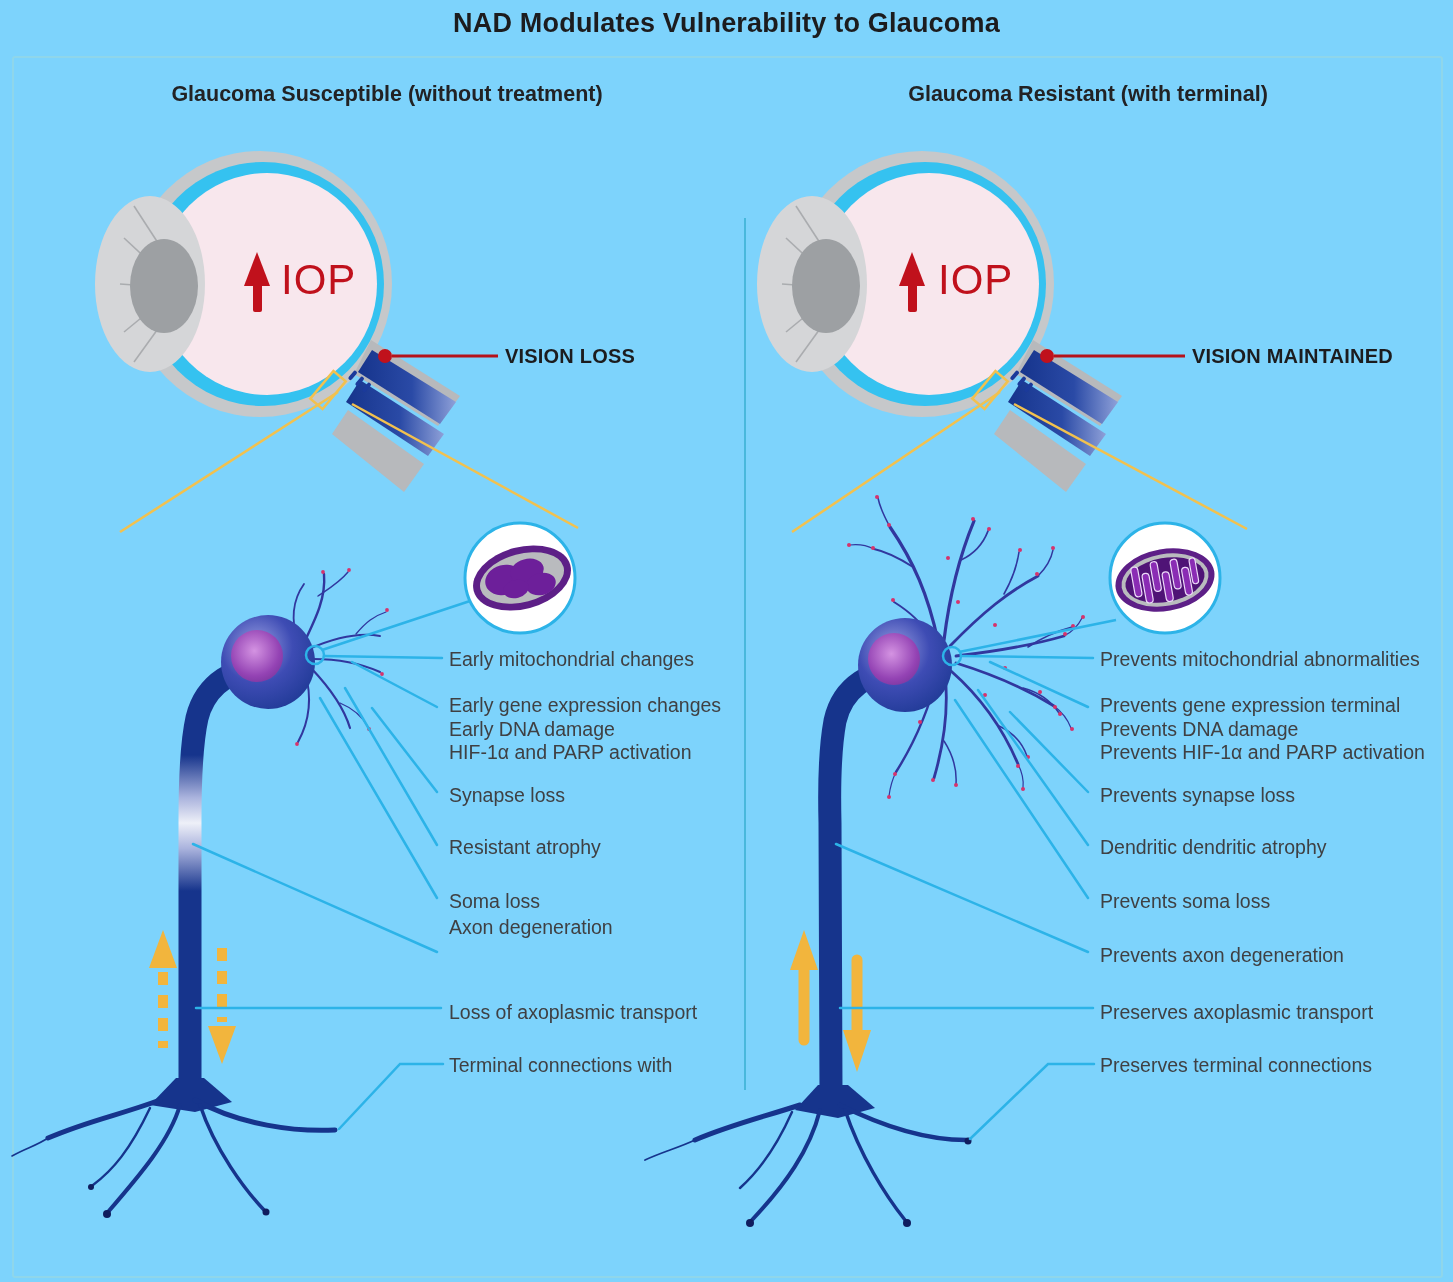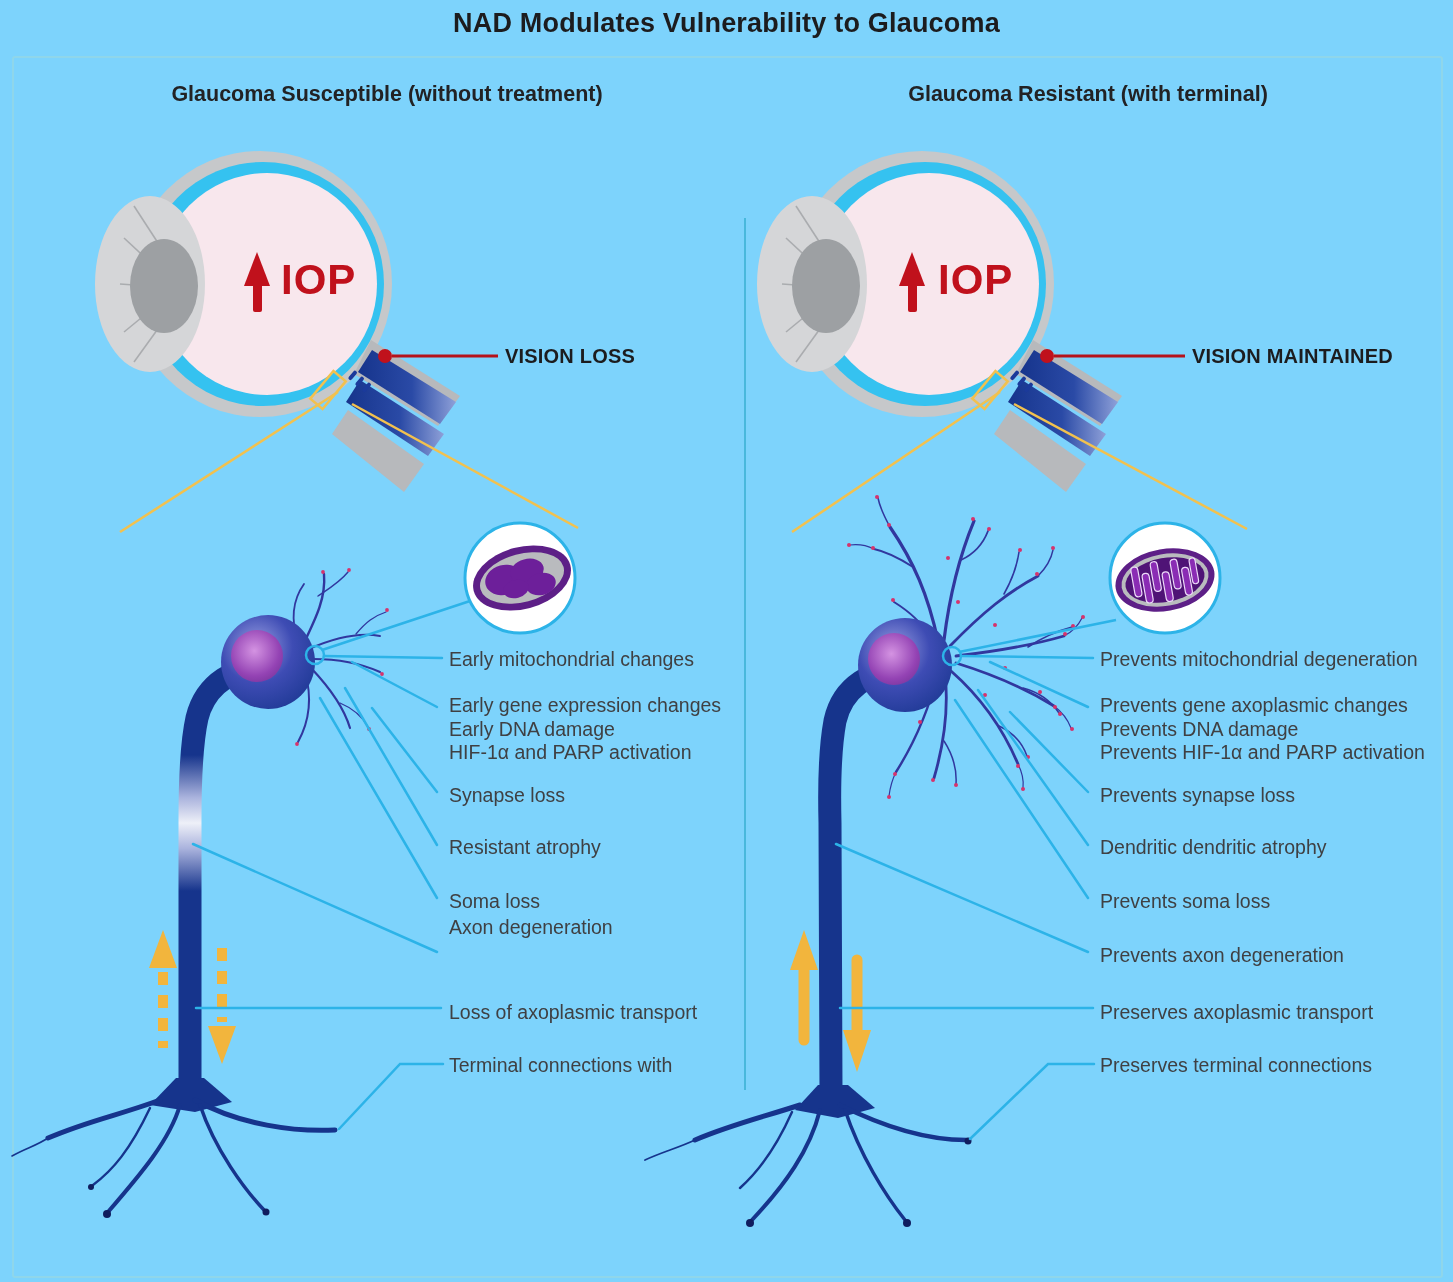--- a/index.html
+++ b/index.html
@@ -6,21 +6,21 @@
   .page{position:relative;width:1453px;height:1282px;background:#7dd3fc;
         font-family:"Liberation Sans",sans-serif;overflow:hidden;}
   .fig-title{position:absolute;top:8px;left:0;width:100%;text-align:center;
         font-size:27px;font-weight:bold;color:#1c1c1e;letter-spacing:.2px;}
   .frame{position:absolute;left:12px;top:56px;width:1427px;height:1218px;
         border:2px solid #8fd6ea;border-radius:3px;pointer-events:none;}
   .art{position:absolute;left:0;top:0;}
   .hdr{position:absolute;top:82px;font-size:21.5px;font-weight:bold;color:#222224;text-align:center;}
   .hdr.l{left:122px;width:530px;text-align:center;}
   .hdr.r{left:848px;width:480px;}
-  .iop{position:absolute;font-size:42px;font-weight:bold;color:#c0111c;letter-spacing:1px;}
+  .iop{position:absolute;font-size:42px;font-weight:normal;color:#c0111c;letter-spacing:1px;}
   .iop.l{left:281px;top:256px;}
   .iop.r{left:938px;top:256px;}
   .vision{position:absolute;font-size:20px;font-weight:bold;color:#1c1c1e;letter-spacing:.2px;}
   .vision.l{left:505px;top:345px;}
   .vision.r{left:1192px;top:345px;}
   .co{position:absolute;font-size:19.5px;color:#3f4043;white-space:nowrap;line-height:23.5px;}
   .lcol{left:449px;}
   .rcol{left:1100px;}
 </style>
 </head>
@@ -321,23 +321,23 @@
     <div>Early DNA damage</div>
     <div>HIF-1α and PARP activation</div>
   </div>
   <div class="co lcol" style="top:784px">Synapse loss</div>
   <div class="co lcol" style="top:836px">Resistant atrophy</div>
   <div class="co lcol" style="top:890px">Soma loss</div>
   <div class="co lcol" style="top:916px">Axon degeneration</div>
   <div class="co lcol" style="top:1001px">Loss of axoplasmic transport</div>
   <div class="co lcol" style="top:1054px">Terminal connections with</div>
 
-  <div class="co rcol" style="top:648px">Prevents mitochondrial degeneration</div>
+  <div class="co rcol" style="top:648px">Prevents mitochondrial abnormalities</div>
   <div class="co rcol" style="top:694px">
-    <div>Prevents gene axoplasmic changes</div>
+    <div>Prevents gene expression terminal</div>
     <div>Prevents DNA damage</div>
     <div>Prevents HIF-1α and PARP activation</div>
   </div>
   <div class="co rcol" style="top:784px">Prevents synapse loss</div>
   <div class="co rcol" style="top:836px">Dendritic dendritic atrophy</div>
   <div class="co rcol" style="top:890px">Prevents soma loss</div>
   <div class="co rcol" style="top:944px">Prevents axon degeneration</div>
   <div class="co rcol" style="top:1001px">Preserves axoplasmic transport</div>
   <div class="co rcol" style="top:1054px">Preserves terminal connections</div>
 

